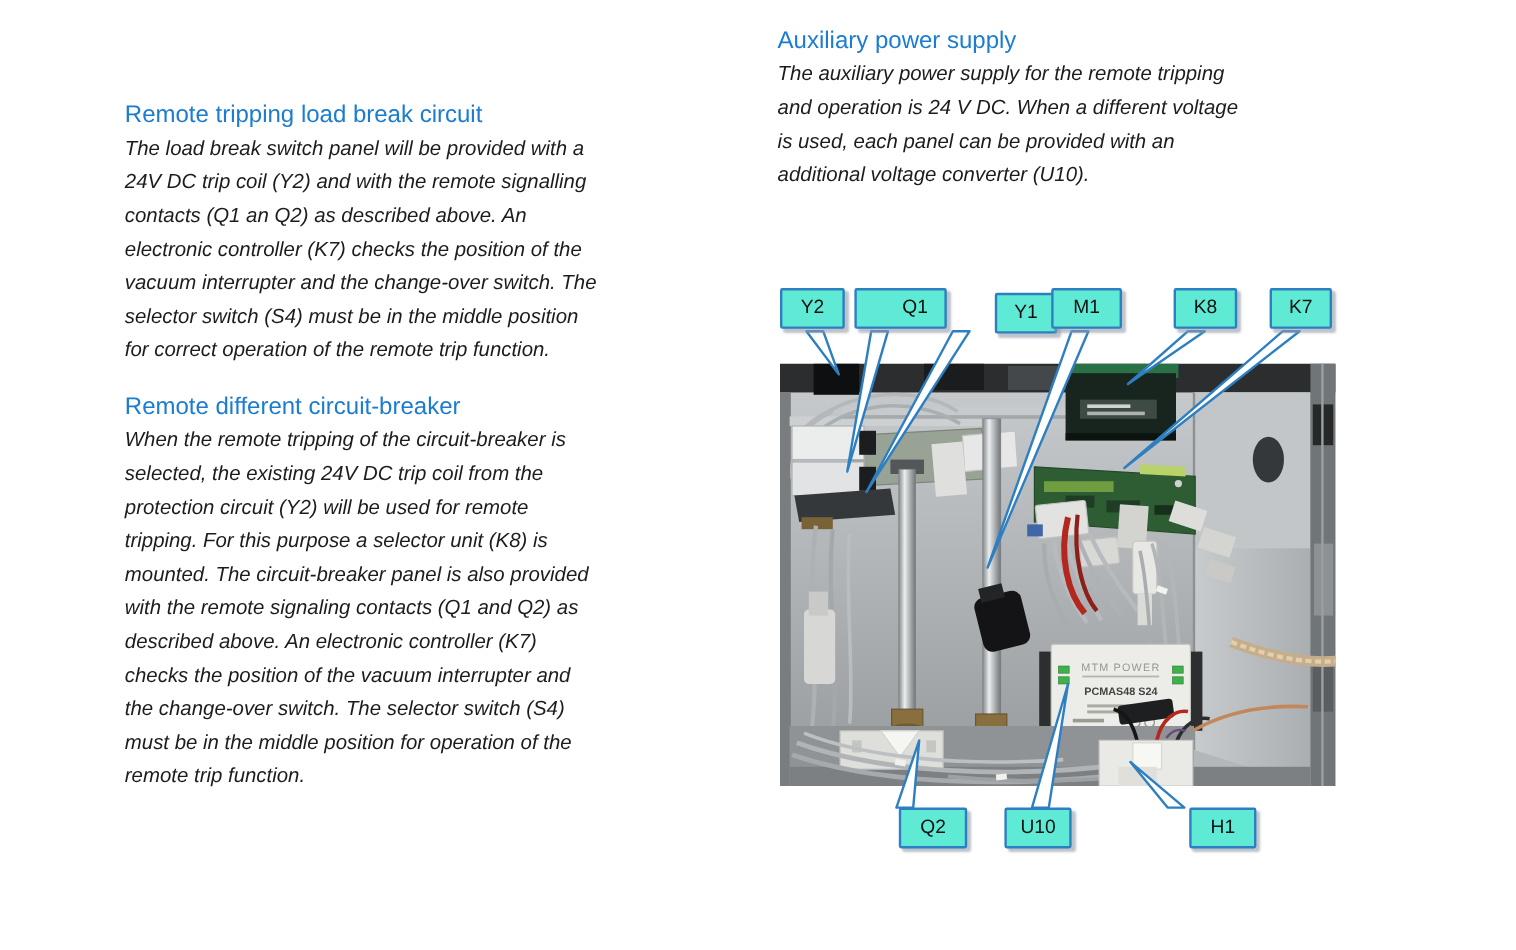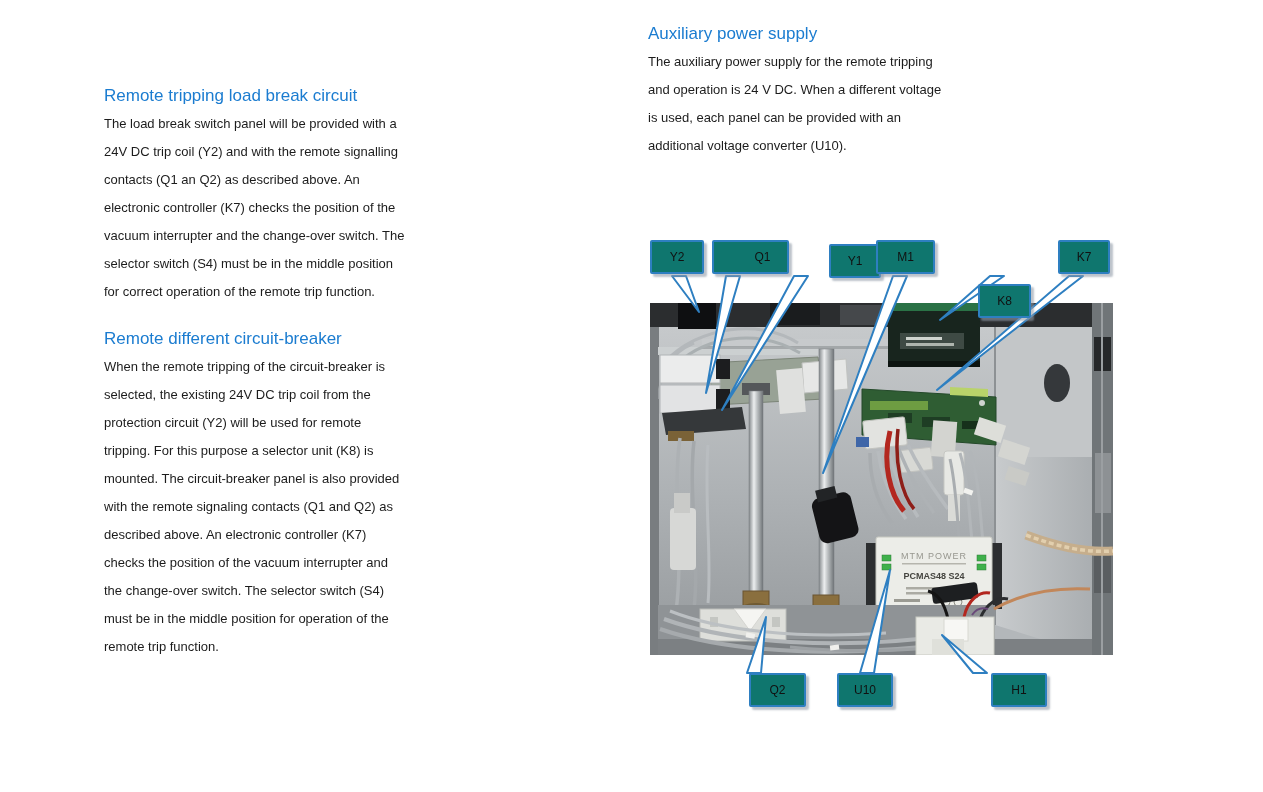--- a/index.html
+++ b/index.html
@@ -1,27 +1,27 @@
 <!DOCTYPE html>
 <html><head>
 <meta charset="utf-8">
 <style>
   html,body{margin:0;padding:0;}
   body{
     width:1263px;height:792px;position:relative;background:#ffffff;
     font-family:"Liberation Sans",sans-serif;overflow:hidden;
   }
   .section{position:absolute;}
-  .heading{color:#1b7cd0;font-size:17px;line-height:28px;white-space:nowrap;}
-  .para{color:#1c1c1c;font-size:13px;line-height:28px;white-space:pre-line;}
+  .heading{color:#1b7cd0;font-size:20px;line-height:28px;white-space:nowrap;}
+  .para{color:#1c1c1c;font-size:17px;line-height:28px;white-space:pre-line;font-style:italic;}
   .callout{
-    position:absolute;height:30px;background:#0f766e;border:2px solid #2e7fc1;
+    position:absolute;height:30px;background:#5eead4;border:2px solid #2e7fc1;
     border-radius:2px;box-shadow:3px 3px 2px rgba(145,155,168,.6);
     display:flex;align-items:center;justify-content:center;
-    font-size:12px;color:#111111;z-index:3;
+    font-size:16px;color:#111111;z-index:3;
   }
   #leader-overlay{position:absolute;left:640px;top:230px;width:500px;height:500px;z-index:2;pointer-events:none;}
   #photo-wrap{position:absolute;left:650px;top:303px;width:463px;height:403px;z-index:1;}
 </style>
 </head>
 <body>
 
 <div class="section" style="left:104px;top:82px;">
   <div class="heading">Remote tripping load break circuit</div>
   <div class="para">The load break switch panel will be provided with a
@@ -264,17 +264,17 @@
     <polygon points="107,443 121,443 126,387"></polygon>
     <polygon points="220,443 234,443 250,340"></polygon>
     <polygon points="333,443 347,443 302,405"></polygon>
   </g>
 </svg>
 
 <div class="callout" style="left:650px;top:240px;width:50px;">Y2</div>
 <div class="callout" style="left:712px;top:240px;width:49px;padding-left:24px;">Q1</div>
 <div class="callout" style="left:781px;top:244px;width:48px;margin-left:48px;">Y1</div>
 <div class="callout" style="left:876px;top:240px;width:55px;">M1</div>
-<div class="callout" style="left:978px;top:240px;width:49px;margin-top:44px;">K8</div>
+<div class="callout" style="left:978px;top:240px;width:49px;">K8</div>
 <div class="callout" style="left:1058px;top:240px;width:48px;">K7</div>
 <div class="callout" style="left:727px;top:673px;width:53px;margin-left:22px;">Q2</div>
 <div class="callout" style="left:837px;top:673px;width:52px;">U10</div>
 <div class="callout" style="left:951px;top:673px;width:52px;margin-left:40px;">H1</div>
 
 </body></html>

